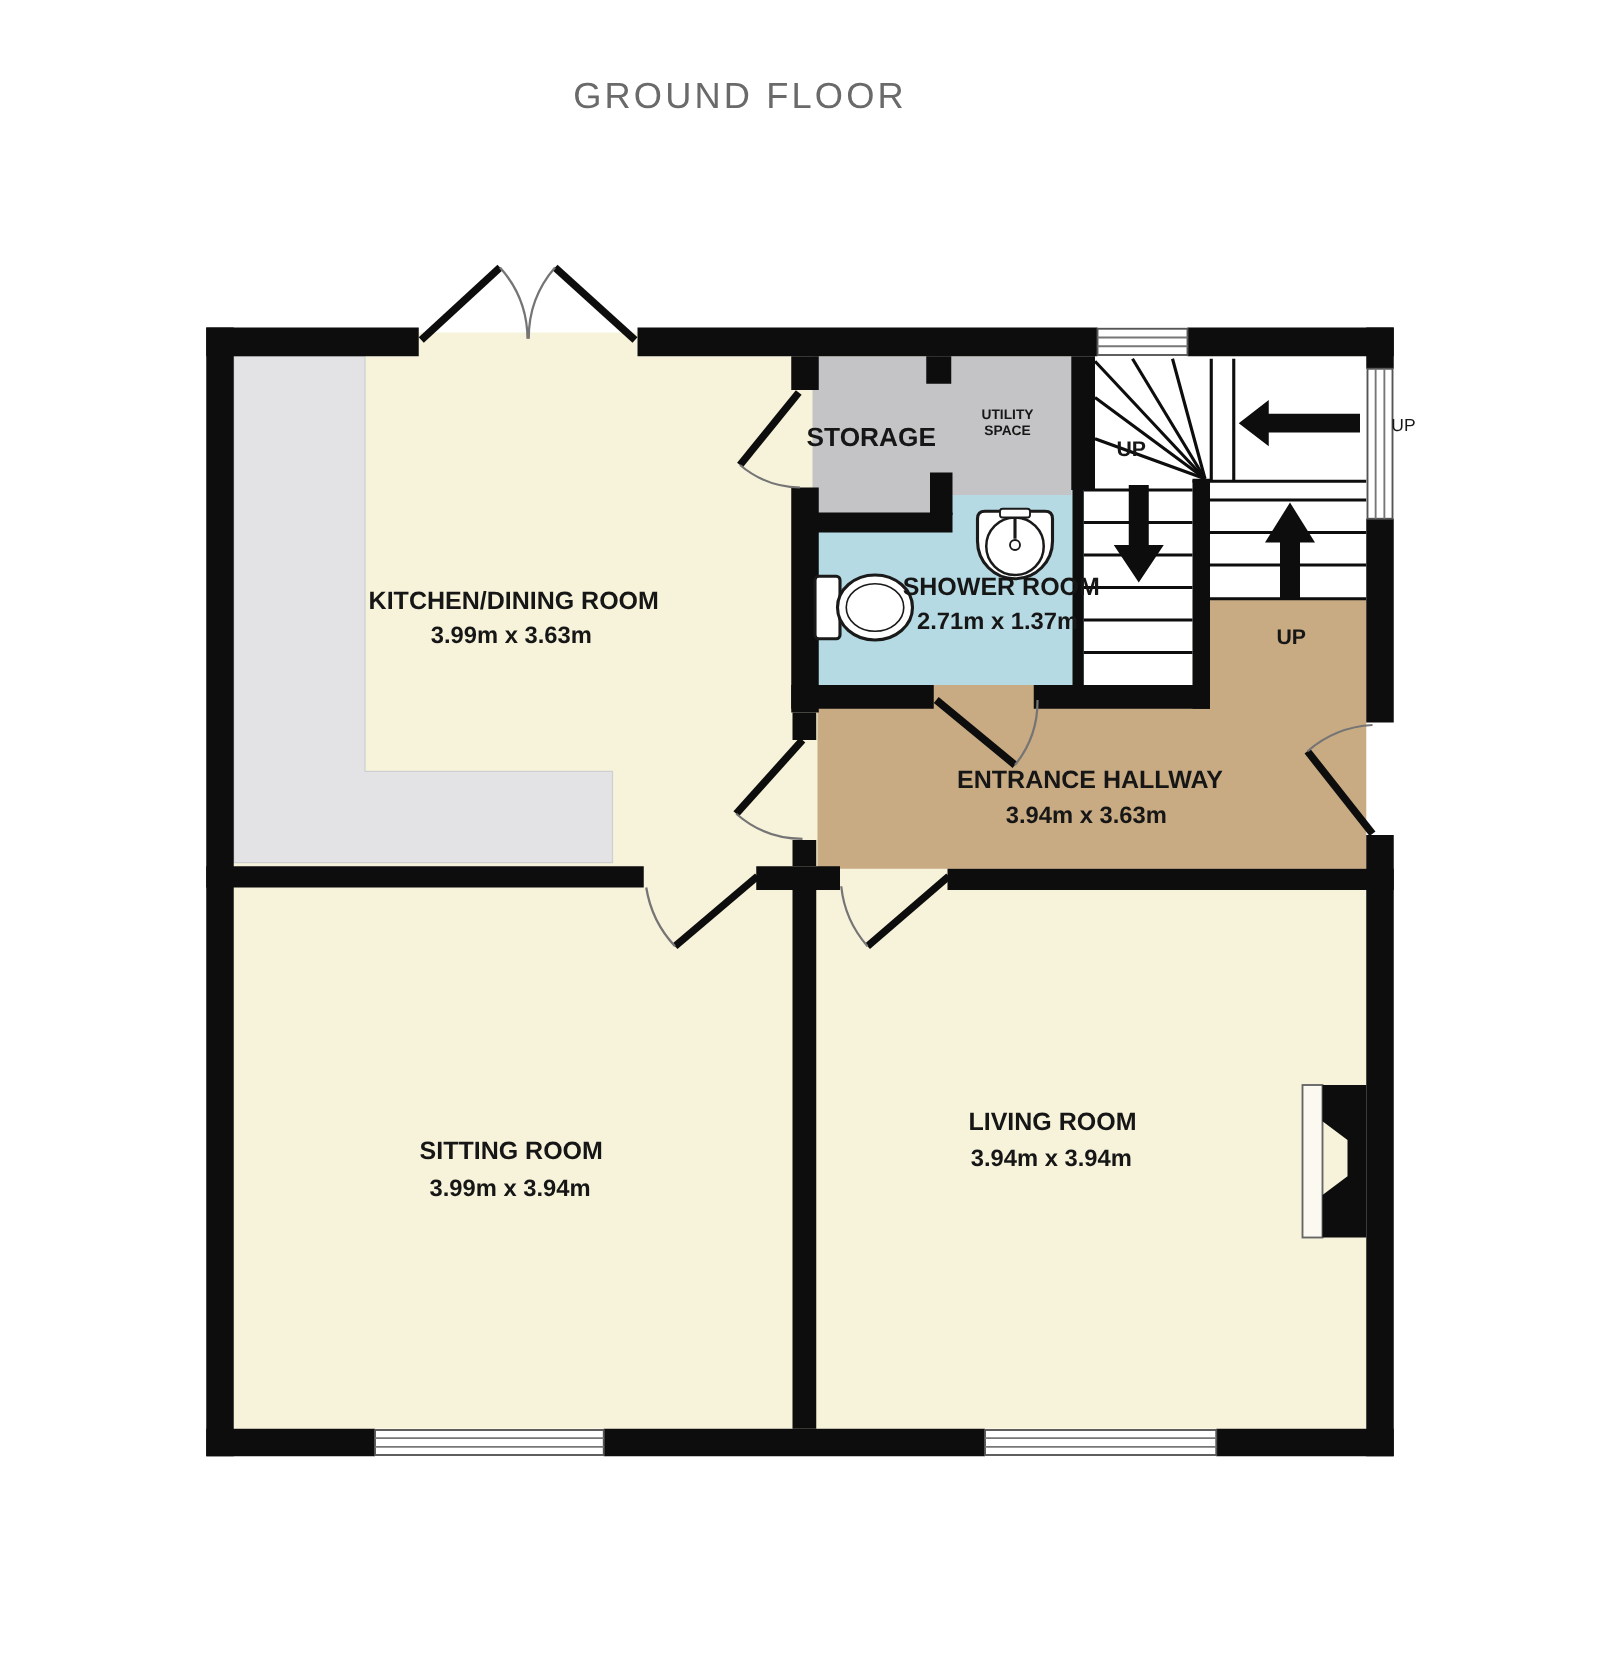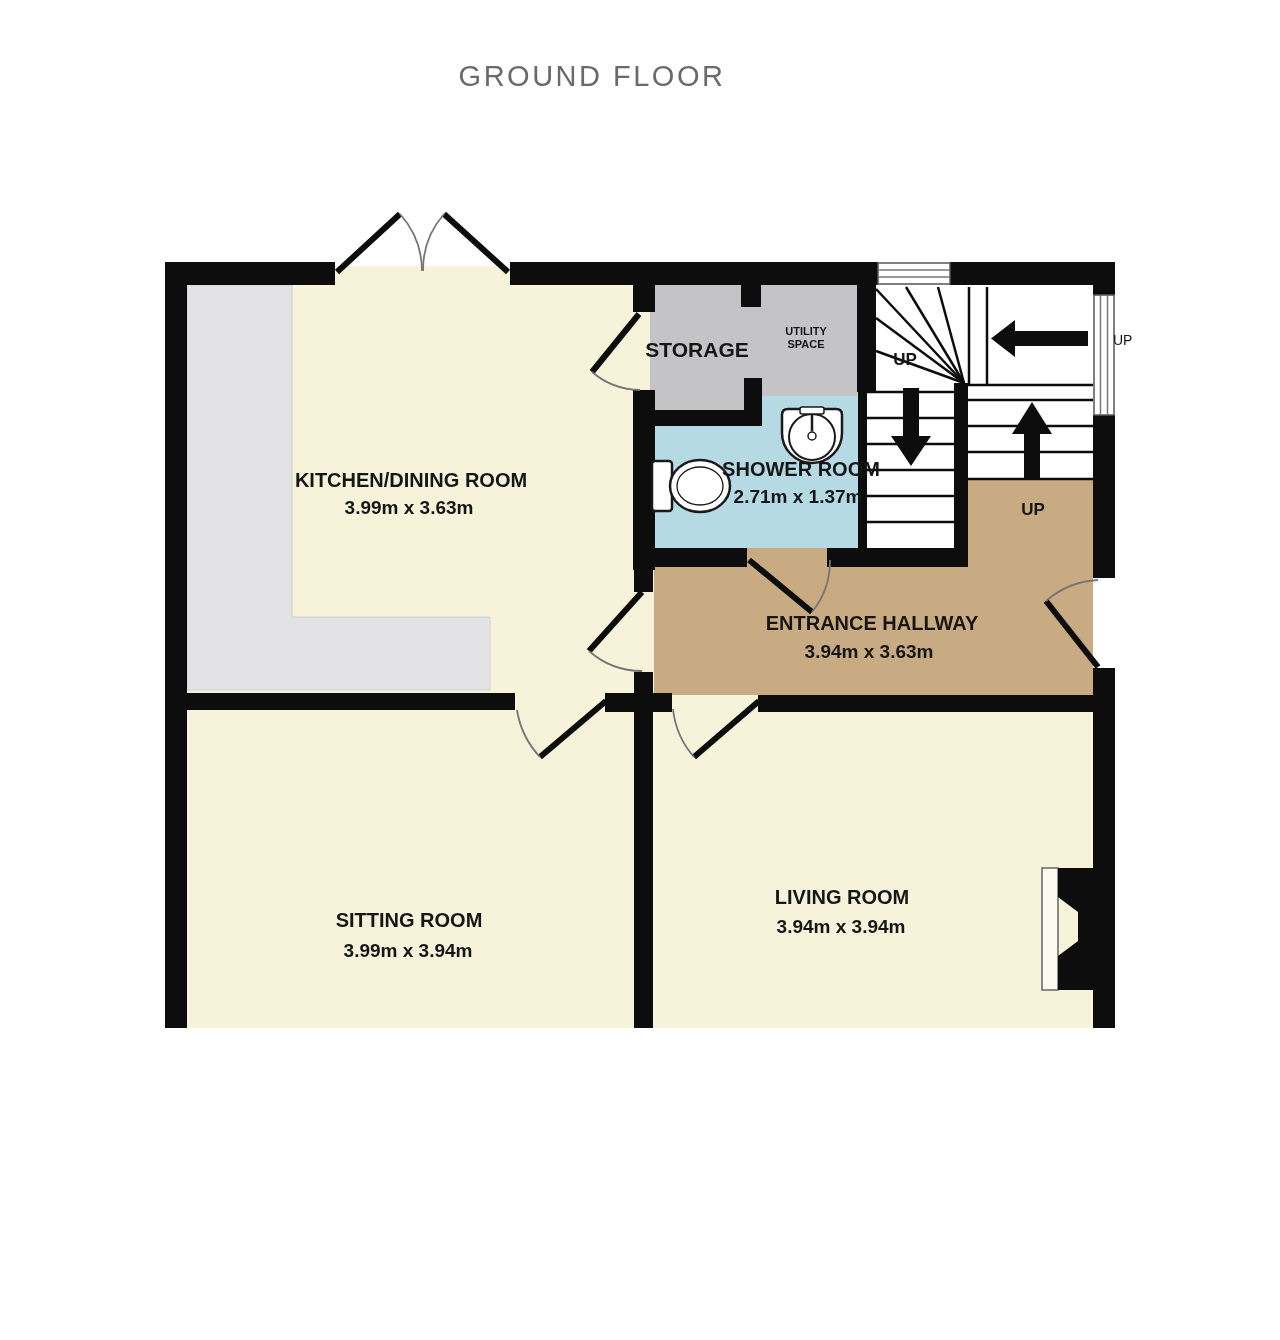--- a/index.html
+++ b/index.html
@@ -1,16 +1,16 @@
 <!DOCTYPE html>
 <html style="--wall: #0d0d0d; --floor-cream: #f7f3da; --floor-tan: #c9ab83; --floor-blue: #b6dae3; --storage-gray: #c4c4c6; --counter-gray: #e3e3e5; --title-gray: #6a6a6a; --label-dark: #161616;"><head>
 <meta charset="utf-8">
 <style>
   html,body{margin:0;padding:0;background:#ffffff;}
-  .page{width:1280px;height:1028px;position:relative;background:#fff;
+  .page{width:1280px;height:1340px;position:relative;background:#fff;
         font-family:"Liberation Sans","DejaVu Sans",sans-serif;}
   svg{display:block;}
   text{font-family:"Liberation Sans","DejaVu Sans",sans-serif;}
   .room-label{font-weight:bold;font-size:20px;fill:var(--label-dark);}
   .room-dims{font-weight:bold;font-size:19px;fill:var(--label-dark);}
   .small-label{font-weight:bold;font-size:11px;fill:var(--label-dark);}
   .up-label{font-weight:bold;font-size:17px;fill:var(--label-dark);}
   .up-outside{font-weight:normal;font-size:14px;fill:var(--label-dark);}
   .plan-title{font-weight:normal;font-size:29px;letter-spacing:2.5px;fill:var(--title-gray);}
   .wall{fill:var(--wall);}

